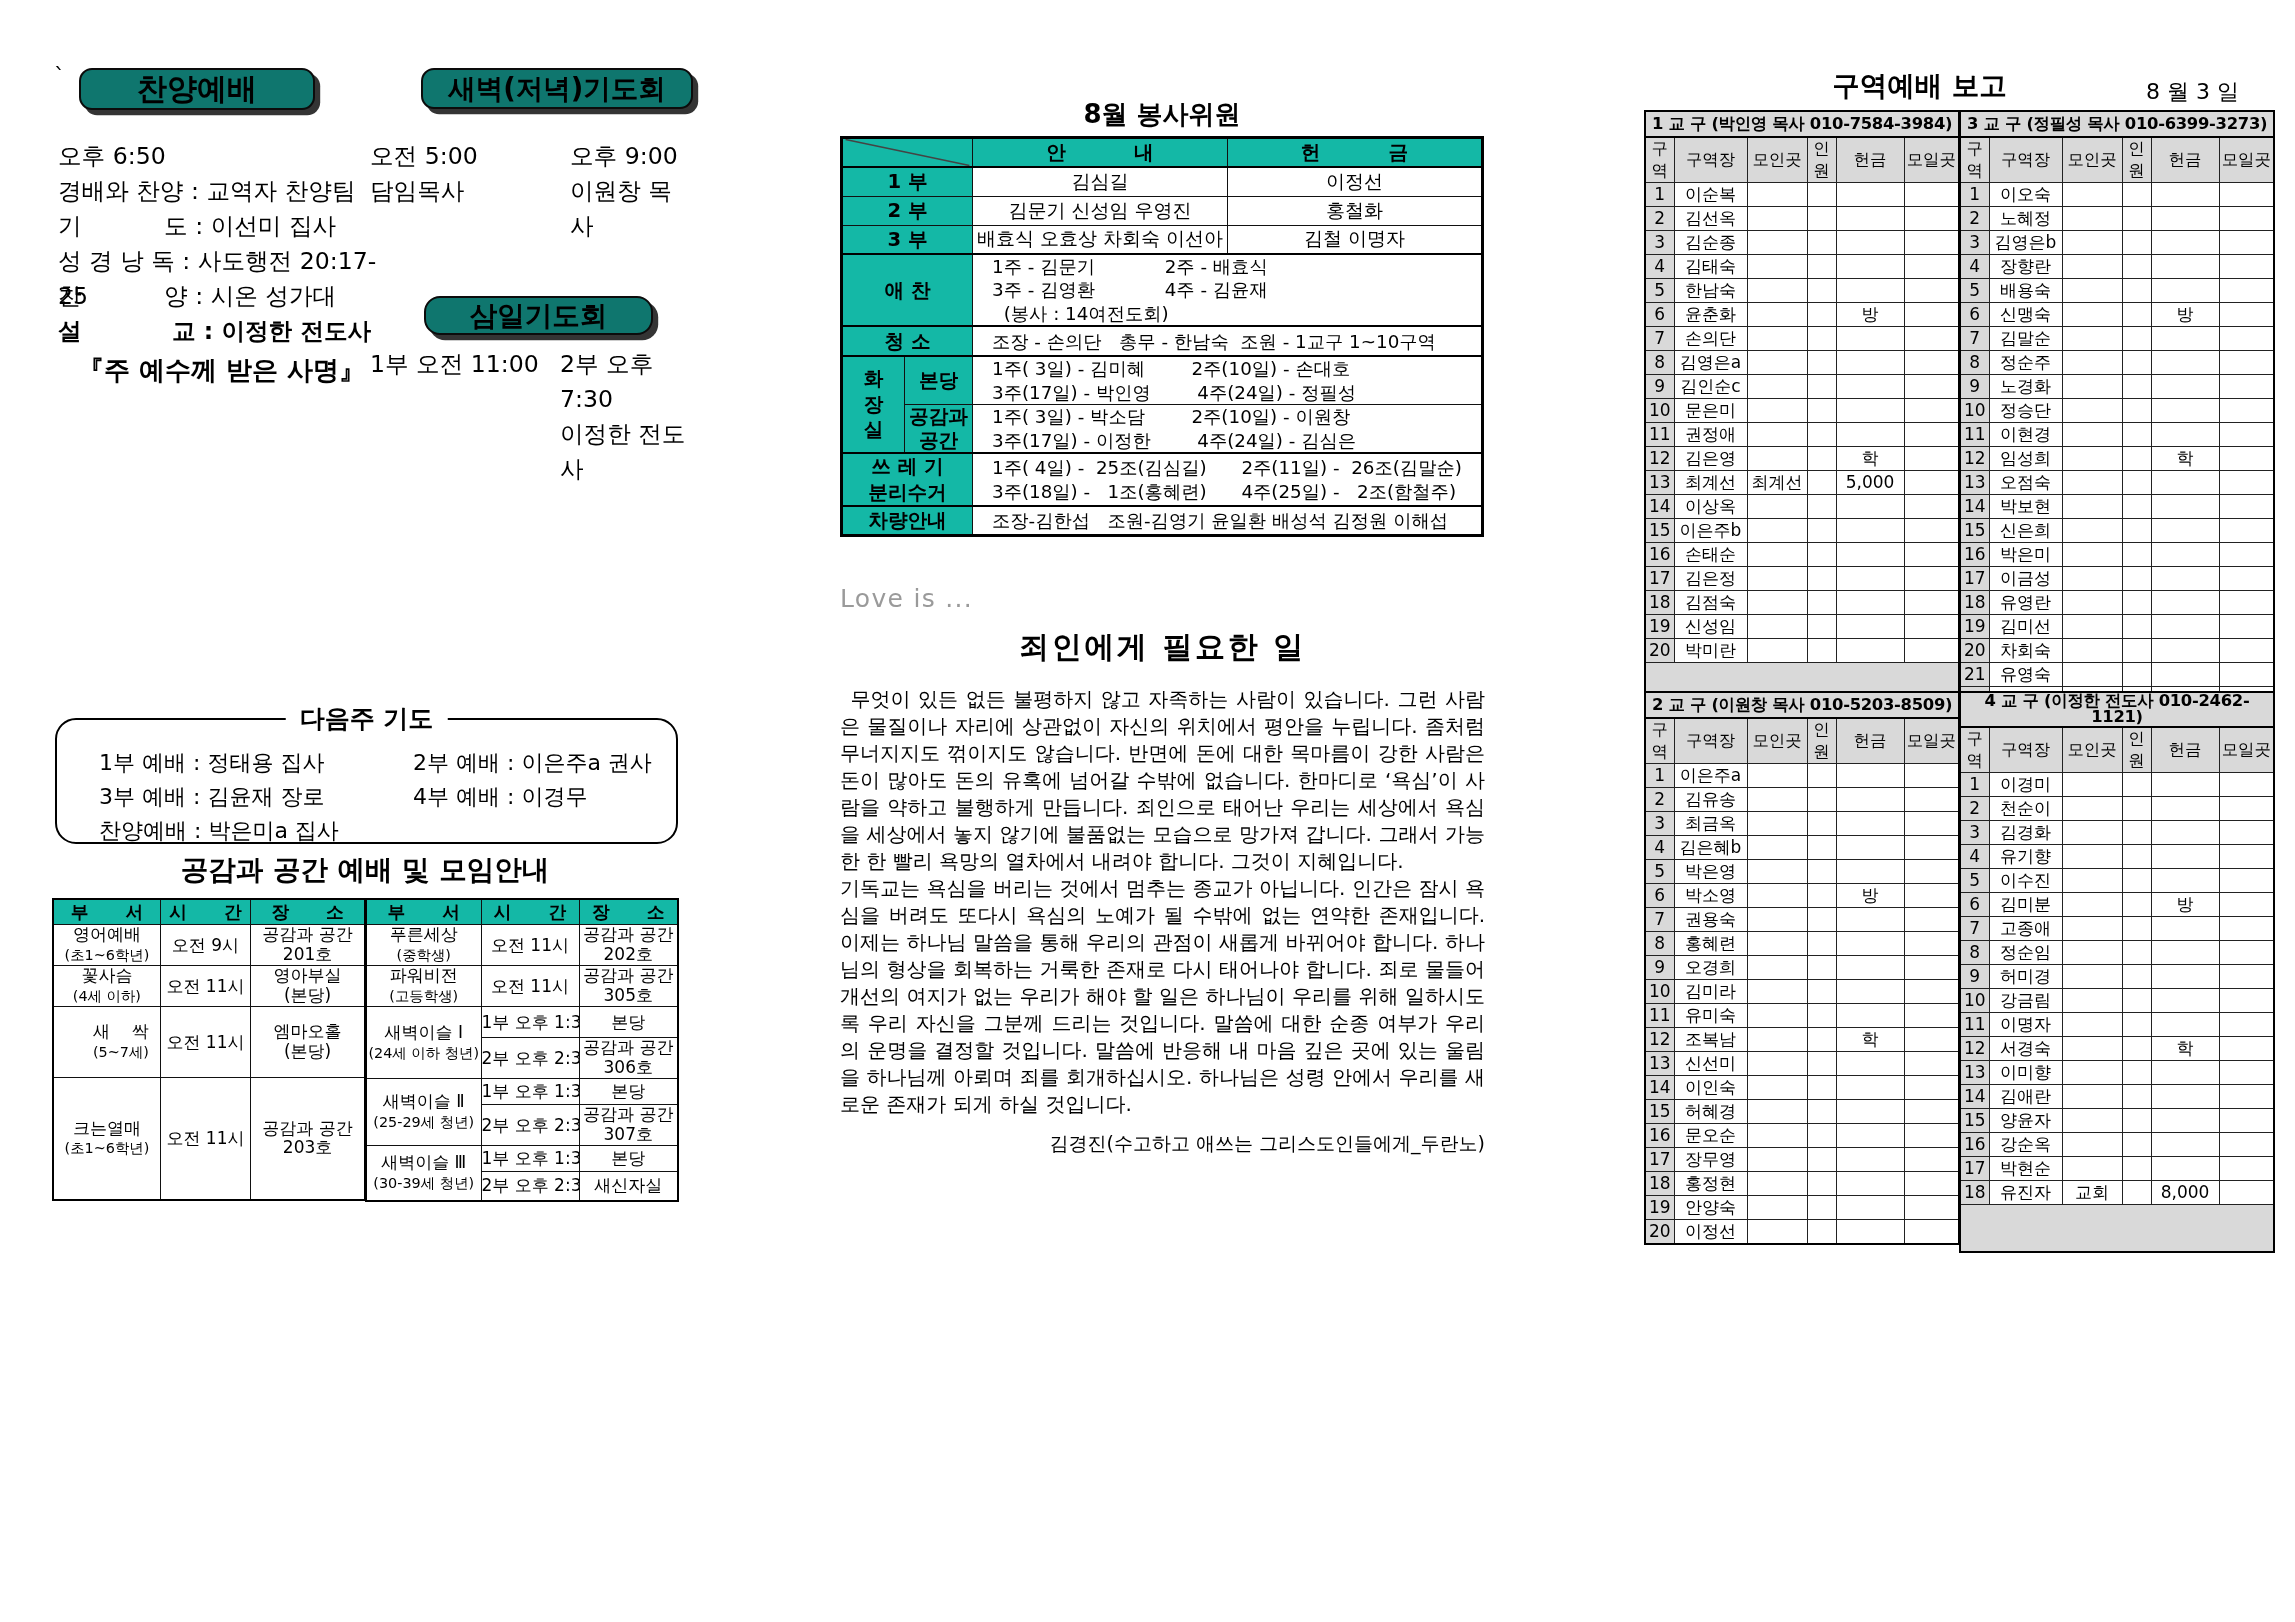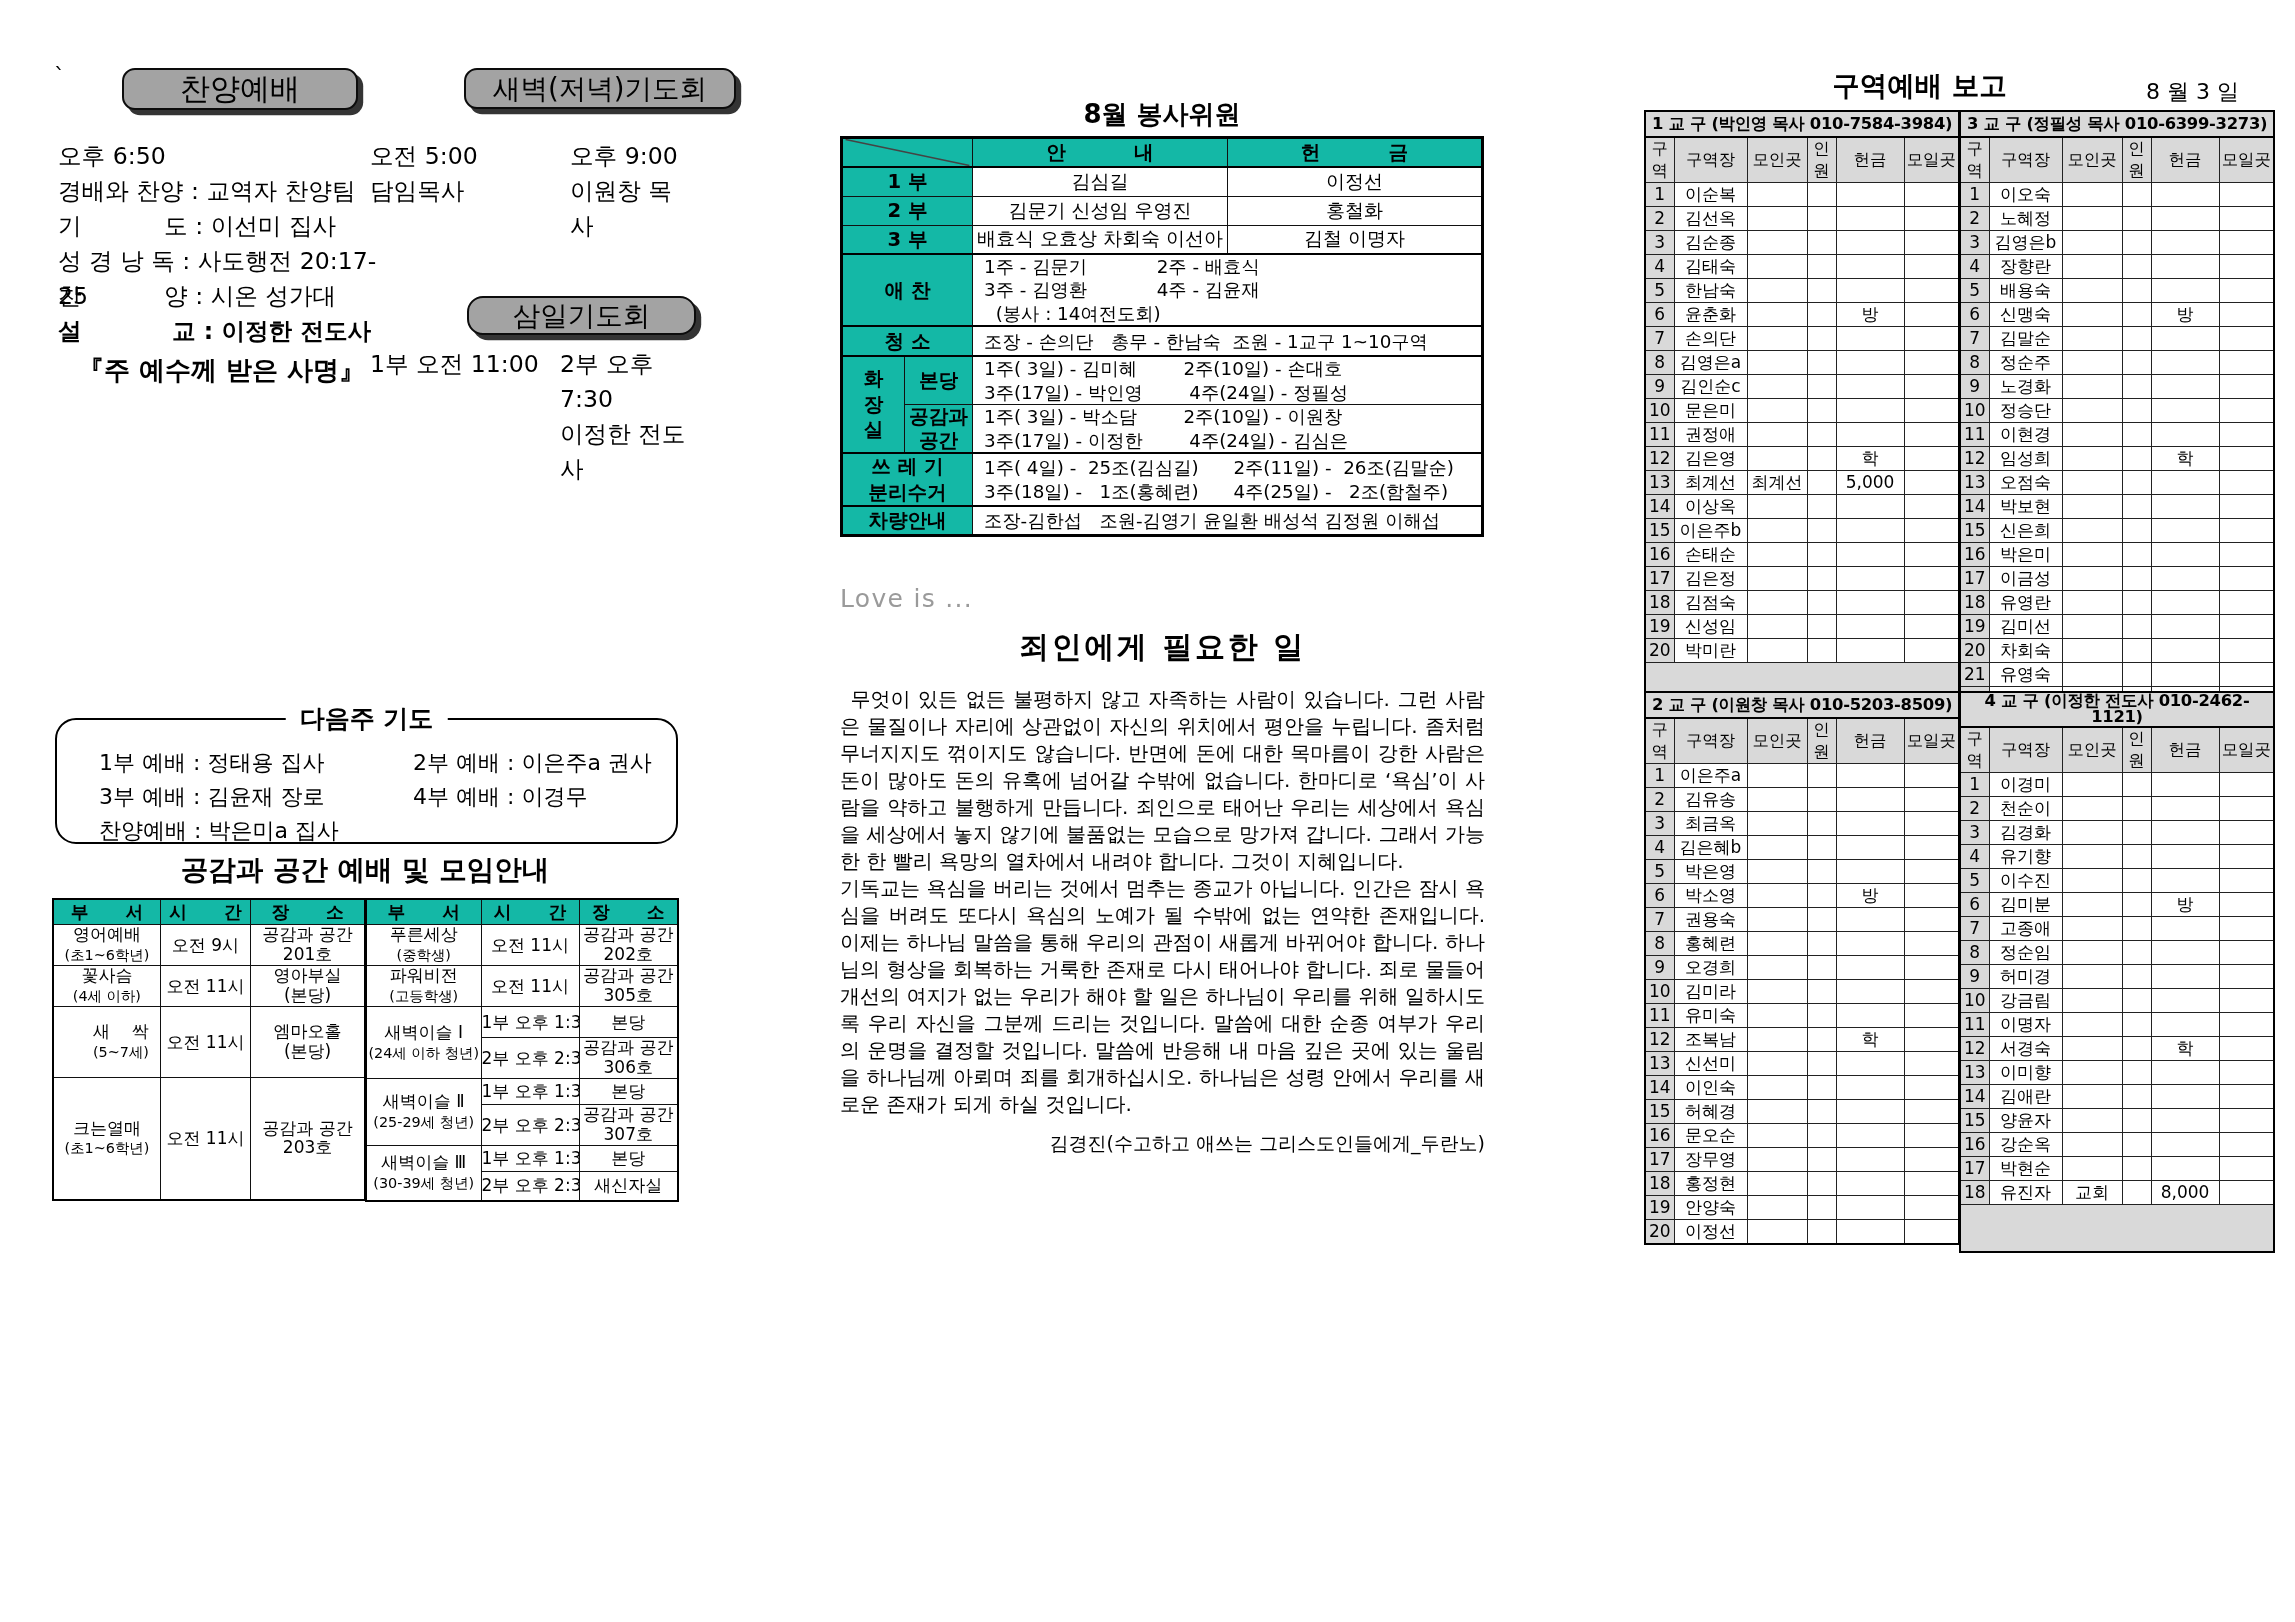--- a/index.html
+++ b/index.html
@@ -6,25 +6,24 @@
   html,body { width:2295px; height:1623px; background:#ffffff; }
   body { position:relative; font-family:"DejaVu Sans", sans-serif; color:#000; }
   .abs { position:absolute; }
   .pre { white-space:pre-wrap; }
   .bold { font-weight:bold; }
   .cen { text-align:center; }
   .nowrap { white-space:nowrap; }
 
   
   .headbox {
-    background:#a3a3a3; border:2.6px solid #0c0c0c; border-radius:13px;
+    background:#0f766e; border:2.6px solid #0c0c0c; border-radius:13px;
     box-shadow:5.2px 5.2px 0 #343434;
     display:flex; align-items:center; justify-content:center;
-    font-weight:normal;
-    margin-left:43px;
+    font-weight:bold;
   }
 
   
   .wlines div { height:35px; font-size:23.6px; line-height:35px; white-space:pre-wrap; }
   .dawn-grid { display:grid; grid-template-columns:200px 1fr; font-size:23.6px; line-height:35px; }
   .samil-grid { display:grid; grid-template-columns:190px 1fr; font-size:23.6px; line-height:35px; }
 
   
   .nextweek { border:2.6px solid #000; border-radius:21px; }
   .nw-title { position:absolute; top:-17.7px; left:50%; transform:translateX(-50%);
@@ -43,21 +42,21 @@
   .meet-table .sub { font-size:14.4px; }
   .meet-table .two { line-height:1.15; }
   tr.h62 > td { height:41px; } tr.h47 > td { height:31px; }
   tr.h40 > td { height:26px; } tr.h45 > td { height:29.4px; }
 
   
   .ctable { border:3.3px solid #000; font-size:19px; }
   .ctable td, .ctable th { border:1.3px solid #111; vertical-align:middle; overflow:hidden; }
   .ctable th { font-size:19.6px; font-weight:bold; height:27.5px; border-bottom:2.6px solid #000; }
   .ctable .lab { text-align:center; font-weight:bold; font-size:19.6px; }
-  .ctable .lft { text-align:left; padding-left:11px; font-size:18.3px; line-height:1.28; }
+  .ctable .lft { text-align:left; padding-left:19px; font-size:18.3px; line-height:1.28; }
   .ctable .thick-t > td { border-top:2.6px solid #000; }
   tr.cr38 > td { height:29px; } tr.cr100 > td { height:65px; }
   tr.cr44 > td { height:30px; } tr.cr66 > td { height:43px; } tr.cr78 > td { height:52px; }
   .diag { position:relative; border-bottom:2.6px solid #000 !important; }
   .diag svg { position:absolute; inset:0; width:100%; height:100%; }
 
   
   .kicker { font-size:25px; color:#9a9a9a; letter-spacing:1.3px; }
   .art-title { font-size:30px; font-weight:bold; letter-spacing:2.6px; }
   .art-body p { font-size:20px; line-height:27px; text-align:justify; }

